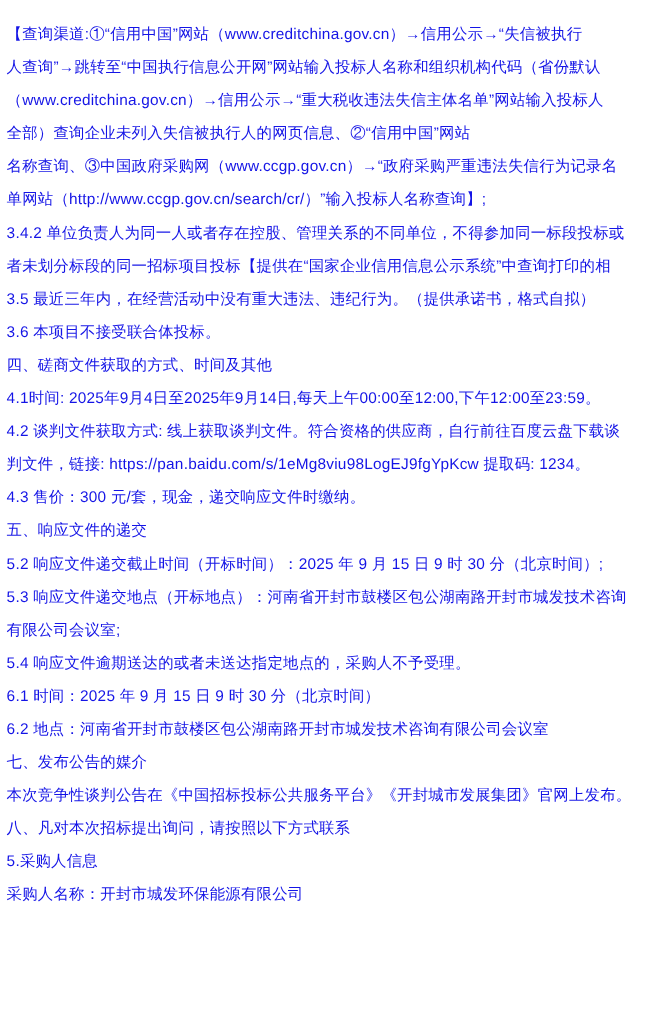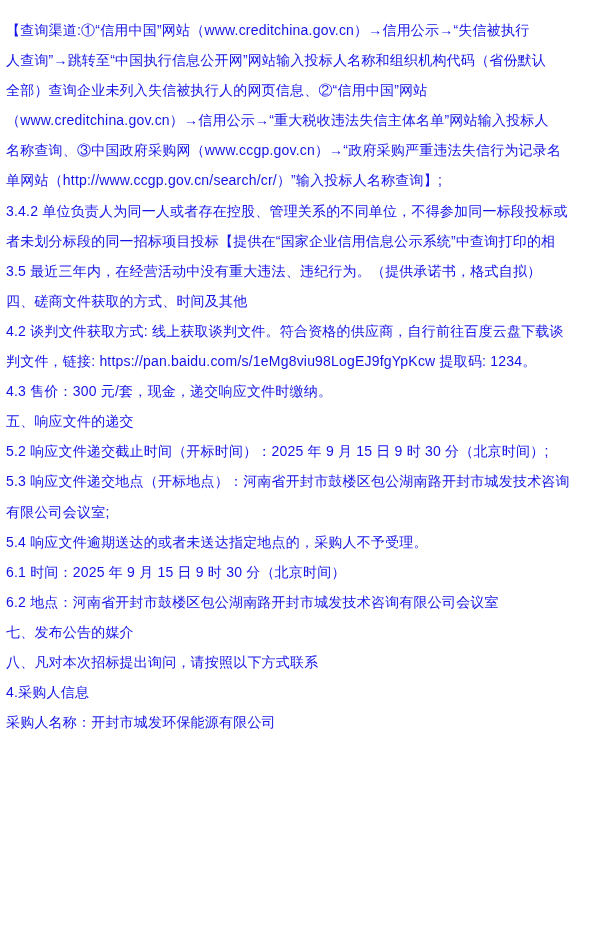--- a/index.html
+++ b/index.html
@@ -29,36 +29,39 @@
     letter-spacing: 0.2px;
   }
 </style>
 </head>
 <body>
 
 <div class="page" style="background: rgb(255, 255, 255);">
   <div class="doc-body" style="color: rgb(20, 20, 230);">
       <div class="line">【查询渠道:①“信用中国”网站（www.creditchina.gov.cn）→信用公示→“失信被执行</div>
       <div class="line">人查询”→跳转至“中国执行信息公开网”网站输入投标人名称和组织机构代码（省份默认</div>
+      <div class="line">（www.creditchina.gov.cn）→信用公示→“重大税收违法失信主体名单”网站输入投标人</div>
       <div class="line">全部）查询企业未列入失信被执行人的网页信息、②“信用中国”网站</div>
-      <div class="line">（www.creditchina.gov.cn）→信用公示→“重大税收违法失信主体名单”网站输入投标人</div>
       <div class="line">名称查询、③中国政府采购网（www.ccgp.gov.cn）→“政府采购严重违法失信行为记录名</div>
       <div class="line">单网站（http://www.ccgp.gov.cn/search/cr/）”输入投标人名称查询】;</div>
       <div class="line">3.4.2 单位负责人为同一人或者存在控股、管理关系的不同单位，不得参加同一标段投标或</div>
       <div class="line">者未划分标段的同一招标项目投标【提供在“国家企业信用信息公示系统”中查询打印的相</div>
       <div class="line">3.5 最近三年内，在经营活动中没有重大违法、违纪行为。（提供承诺书，格式自拟）</div>
+      <div class="line">3.6 本项目不接受联合体投标。</div>
       <div class="line">四、磋商文件获取的方式、时间及其他</div>
+      <div class="line">4.1时间: 2025年9月4日至2025年9月14日,每天上午00:00至12:00,下午12:00至23:59。</div>
       <div class="line">4.2 谈判文件获取方式: 线上获取谈判文件。符合资格的供应商，自行前往百度云盘下载谈</div>
       <div class="line">判文件，链接: https://pan.baidu.com/s/1eMg8viu98LogEJ9fgYpKcw 提取码: 1234。</div>
       <div class="line">4.3 售价：300 元/套，现金，递交响应文件时缴纳。</div>
       <div class="line">五、响应文件的递交</div>
       <div class="line">5.2 响应文件递交截止时间（开标时间）：2025 年 9 月 15 日 9 时 30 分（北京时间）;</div>
       <div class="line">5.3 响应文件递交地点（开标地点）：河南省开封市鼓楼区包公湖南路开封市城发技术咨询</div>
       <div class="line">有限公司会议室;</div>
       <div class="line">5.4 响应文件逾期送达的或者未送达指定地点的，采购人不予受理。</div>
       <div class="line">6.1 时间：2025 年 9 月 15 日 9 时 30 分（北京时间）</div>
       <div class="line">6.2 地点：河南省开封市鼓楼区包公湖南路开封市城发技术咨询有限公司会议室</div>
       <div class="line">七、发布公告的媒介</div>
+      <div class="line">本次竞争性谈判公告在《中国招标投标公共服务平台》《开封城市发展集团》官网上发布。</div>
       <div class="line">八、凡对本次招标提出询问，请按照以下方式联系</div>
-      <div class="line">4.采购人信息</div>
+      <div class="line">5.采购人信息</div>
       <div class="line">采购人名称：开封市城发环保能源有限公司</div>
     </div>
 </div>
 
 </body></html>

